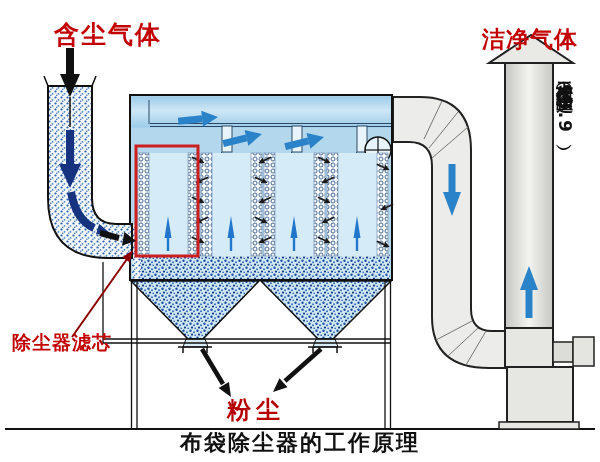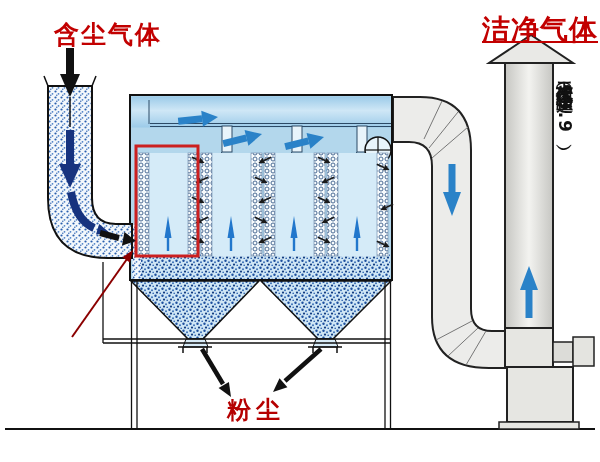--- a/index.html
+++ b/index.html
@@ -4,21 +4,21 @@
 <style>
   html,body{margin:0;padding:0;background:#fff;}
   #stage{
     position:relative;width:600px;height:462px;background:#ffffff;overflow:hidden;
     font-family:"DejaVu Sans","Liberation Sans",sans-serif;
   }
   #stage svg{position:absolute;left:0;top:0;}
   .lbl{position:absolute;font-weight:bold;white-space:nowrap;line-height:1;}
   .lbl-red{color:#c20000;}
   .lbl-dusty{left:30px;top:22px;font-size:25px;letter-spacing:2px;margin-left:24px;}
-  .lbl-clean{left:482px;top:16px;font-size:28px;letter-spacing:1px;text-decoration:underline;}
+  .lbl-clean{left:482px;top:28px;font-size:23px;letter-spacing:1px;}
   .lbl-stacknote{
     left:556px;top:68px;color:#111;font-size:17px;font-weight:600;
     writing-mode:vertical-rl;text-orientation:mixed;letter-spacing:2px;height:330px;
   }
   .lbl-filter{left:12px;top:333px;font-size:19px;letter-spacing:1px;}
   .lbl-dust{left:227px;top:398px;font-size:24px;color:#b50000;letter-spacing:5px;}
   .lbl-caption{left:150px;top:432px;width:300px;text-align:center;font-size:22px;color:#111;letter-spacing:2px;}
 </style>
 </head>
 <body>
@@ -238,15 +238,17 @@
     <line x1="202" y1="349" x2="223" y2="384" stroke="#111" stroke-width="4.5"></line>
     <polygon points="231,397 218.6,388.1 228.9,381.9"></polygon>
     <line x1="321" y1="349" x2="285" y2="381" stroke="#111" stroke-width="4.5"></line>
     <polygon points="273,392 279.5,378.2 287.4,387.2"></polygon>
   </g>
 </svg>
 
 <div class="lbl lbl-red lbl-dusty">含尘气体</div>
 <div class="lbl lbl-red lbl-clean">洁净气体</div>
 <div class="lbl lbl-stacknote">干净气体（除尘达99.9）</div>
+<div class="lbl lbl-red lbl-filter">除尘器滤芯</div>
 <div class="lbl lbl-dust">粉尘</div>
+<div class="lbl lbl-caption">布袋除尘器的工作原理</div>
 
 </div>
 
 </body></html>

